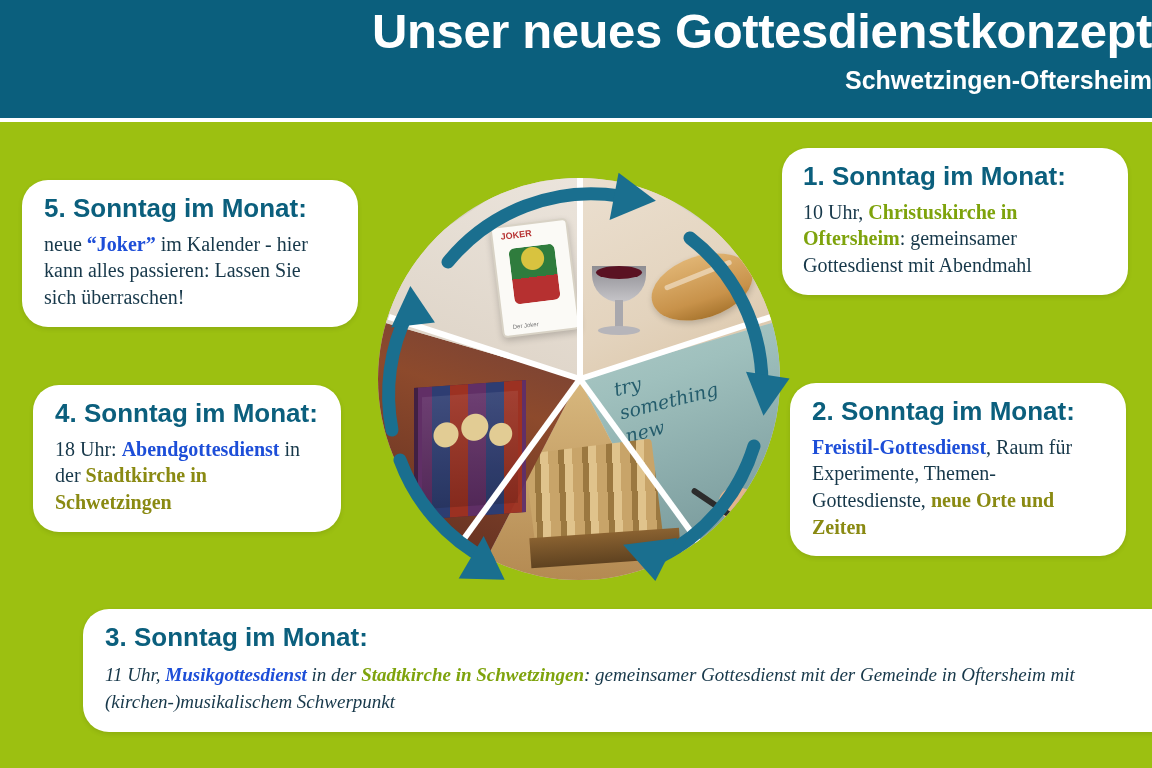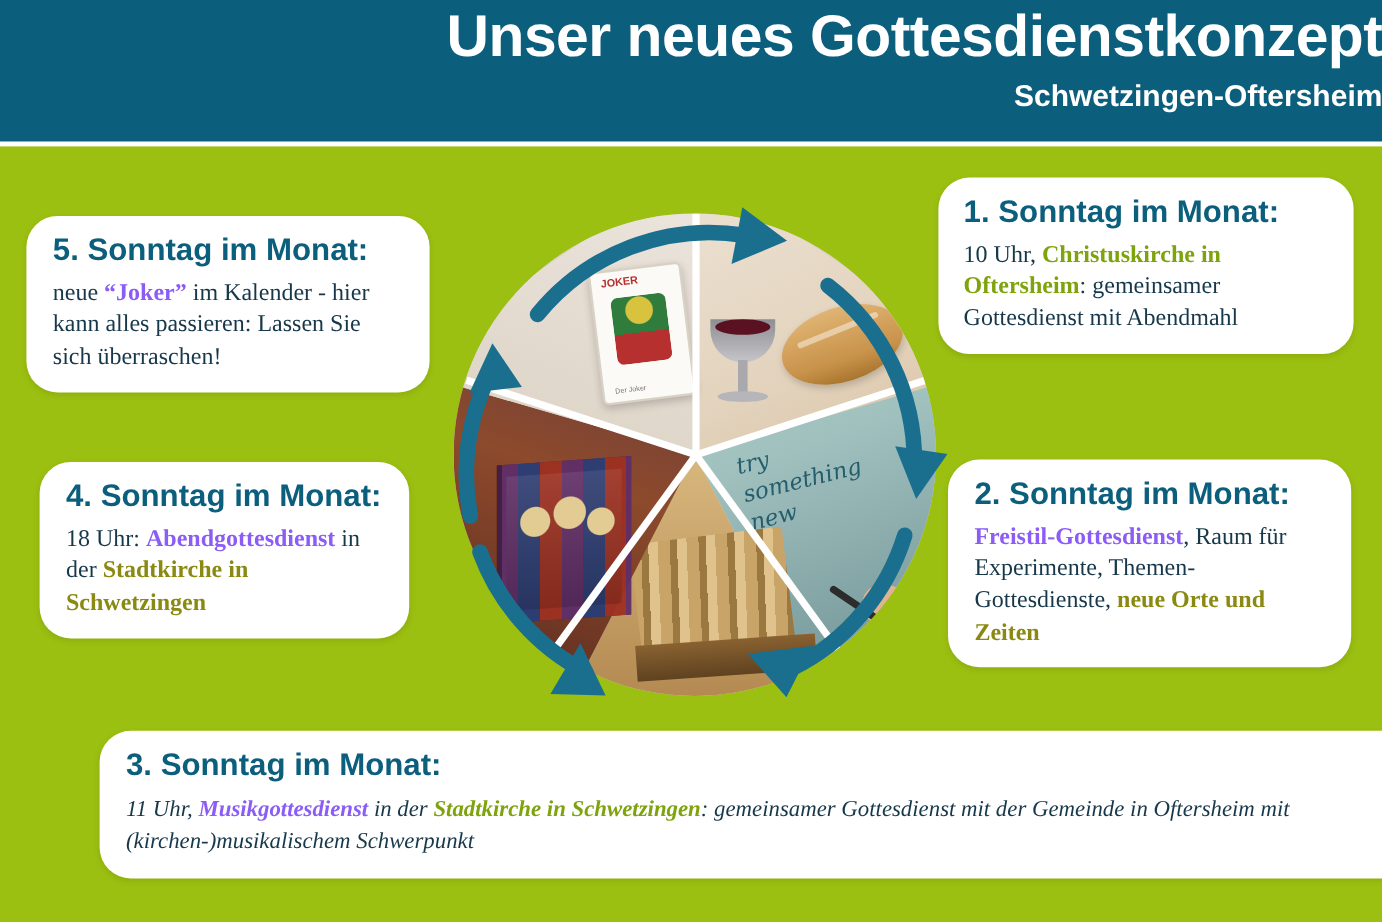--- a/index.html
+++ b/index.html
@@ -275,21 +275,21 @@
     line-height: 1.15;
     margin-bottom: 7px;
     white-space: nowrap;
   }
   .card-body {
     color: #17384a;
     font-family: "Liberation Serif", serif;
     font-size: 20px;
     line-height: 1.33;
   }
-  .b-dark { font-weight: bold; color: #8b5cf6; }
+  .b-dark { font-weight: bold; color: #1d4ed8; }
   .b-green { font-weight: bold; color: #7ea30c; }
   .b-olive { font-weight: bold; color: #8a8a12; }
 
   #box5 { left: 22px;  top: 148px;  width: 336px; margin-top: 32px; }
   #box4 { left: 33px;  top: 385px;  width: 308px; }
   #box3 { left: 83px;  top: 609px;  width: 1124px; }
   #box1 { left: 782px; top: 148px;  width: 346px; padding-left: 21px; }
   #box2 { left: 790px; top: 383px;  width: 336px; }
 
   #box3 .card-title { margin-bottom: 9px; }

